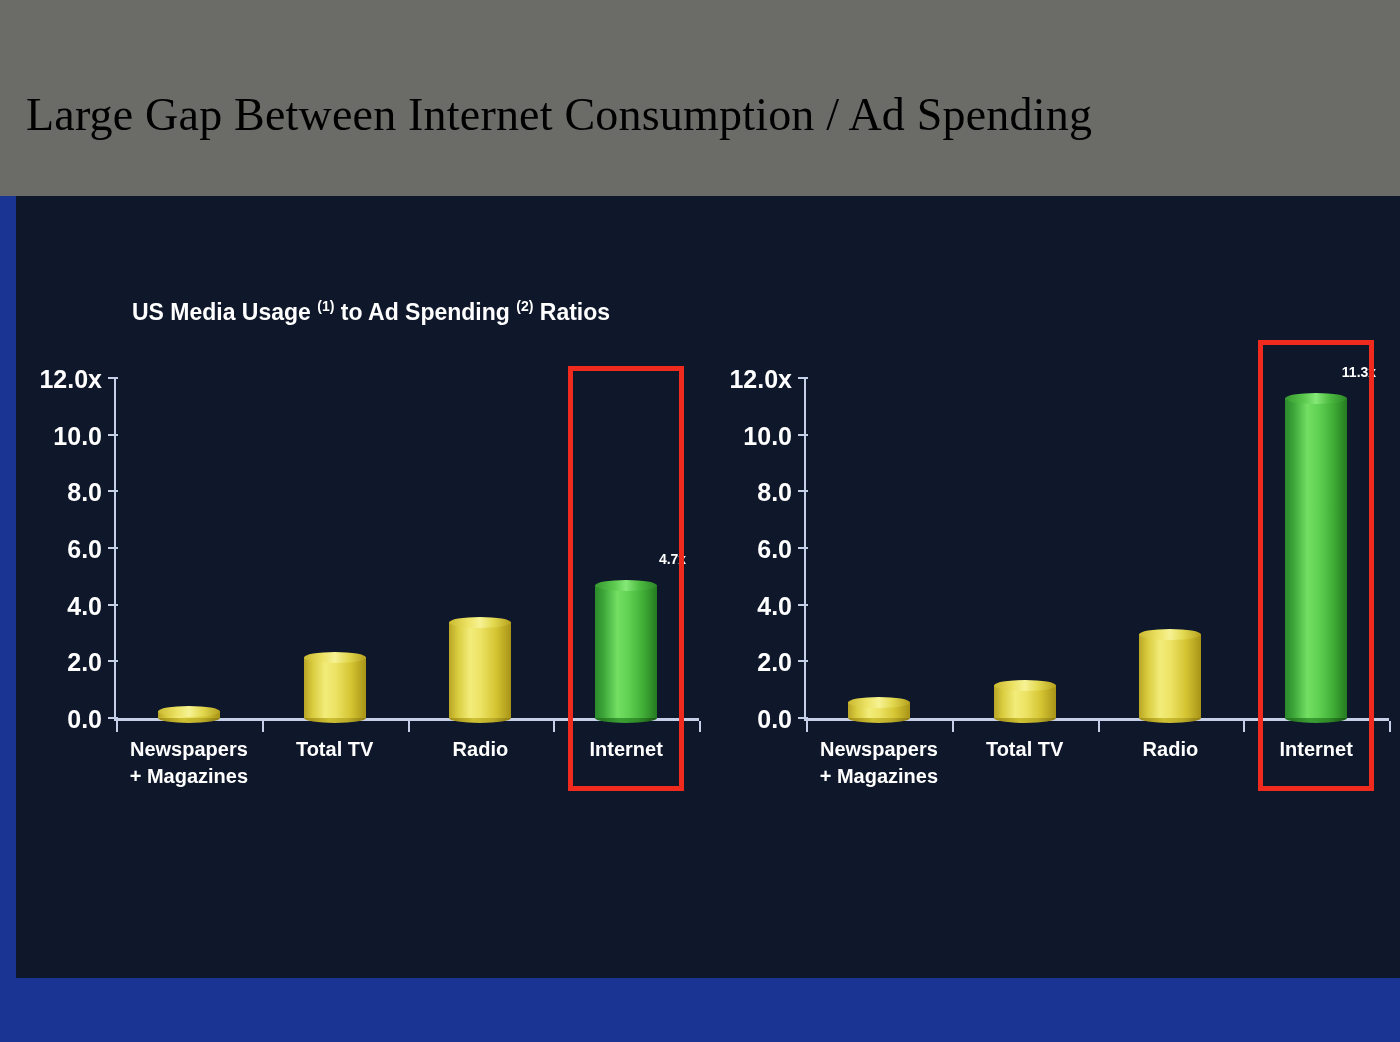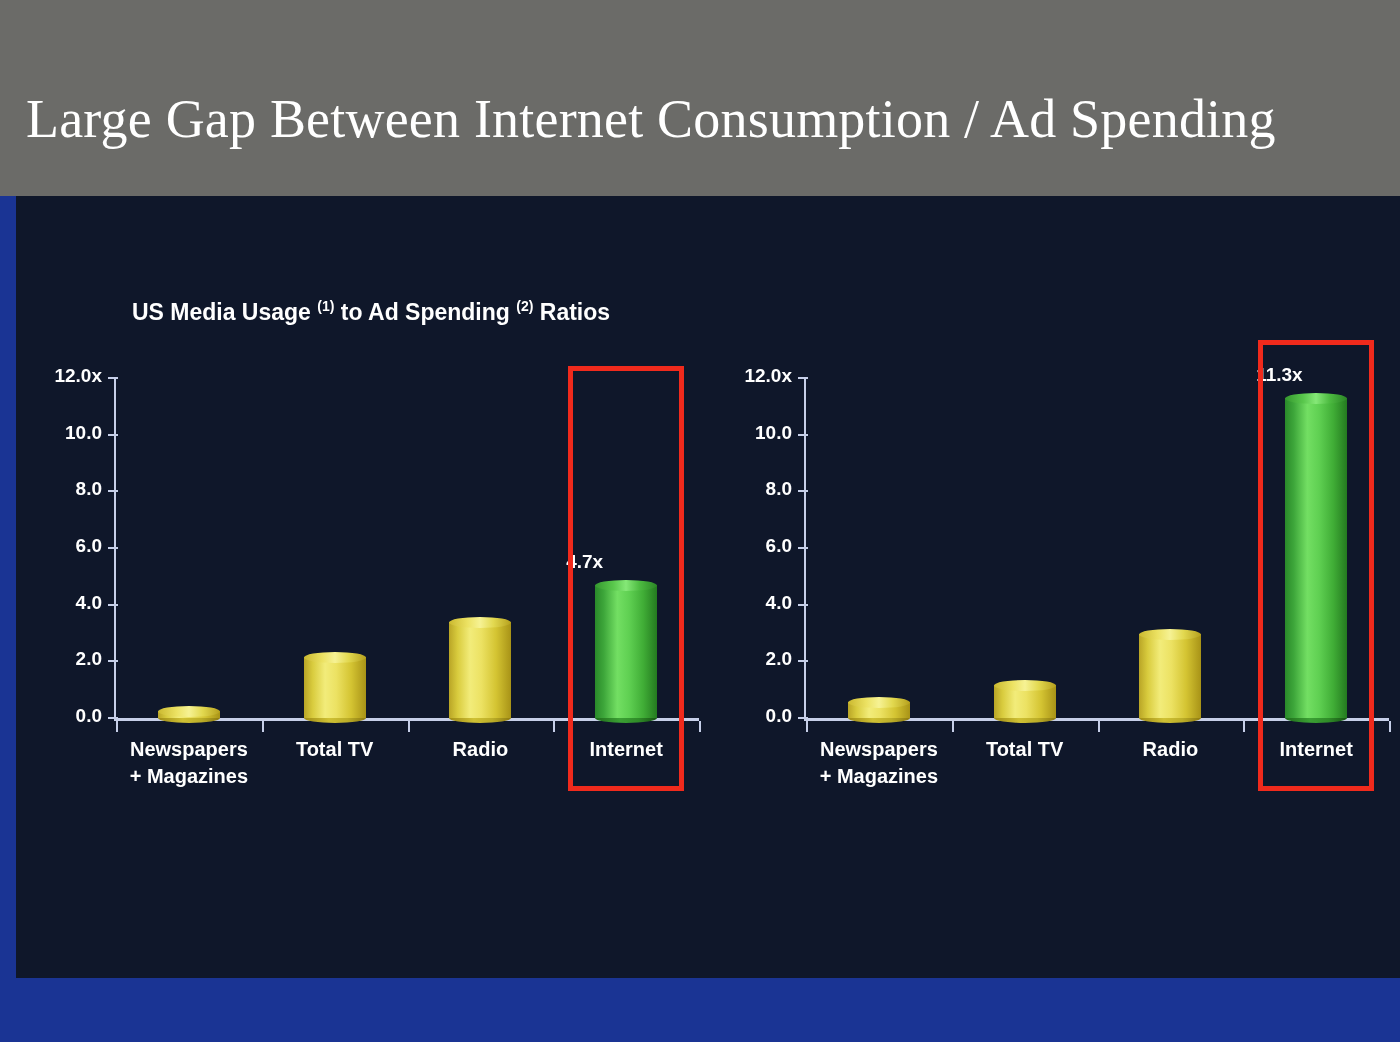--- a/index.html
+++ b/index.html
@@ -13,22 +13,22 @@
   .slide{position:relative;width:1400px;height:1042px;overflow:hidden;}
 
   
   .header{
     position:absolute;left:0;top:0;width:1400px;height:196px;
     background:#6b6b68;
   }
   .header-title{
     position:absolute;left:26px;top:92px;
     font-family:"Liberation Serif", serif;
-    font-size:54px;
-    color:#ffffff;
+    font-size:46px;
+    color:#000000;
     letter-spacing:0.2px;
     white-space:nowrap;
     line-height:1;
   }
 
   
   .body-area{
     position:absolute;left:16px;top:196px;width:1400px;height:782px;
     background:#0f172a;
   }
@@ -63,21 +63,21 @@
     width:585px;height:3px;
     background:#c6cfe8;
   }
   .ytick{
     position:absolute;left:82px;width:10px;height:2px;background:#c6cfe8;
   }
   .ylabel{
     position:absolute;
     right:auto;
     width:76px;text-align:right;
-    color:#ffffff;font-size:19px;font-weight:bold;
+    color:#ffffff;font-size:25px;font-weight:bold;
     left:0px;
   }
   .xtick{
     position:absolute;top:525px;width:2px;height:11px;background:#c6cfe8;
   }
   .cyl{
     position:absolute;left:0;bottom:0;width:62px;
     border-radius:0;
   }
   .cyl-body{
@@ -105,22 +105,22 @@
   }
   .cyl-yellow .cyl-bottom{
     background:linear-gradient(to right,#a08c16 0%,#cfc134 40%,#bcae28 70%,#8d7a10 100%);
   }
   .cyl-green .cyl-bottom{
     background:linear-gradient(to right,#1f6d1b 0%,#3ba034 40%,#2f8c28 70%,#175413 100%);
   }
 
   .bar-value{
     position:absolute;
-    width:120px;text-align:left;
-    color:#ffffff;font-size:19px;font-weight:bold;
+    width:120px;text-align:right;
+    color:#ffffff;font-size:14px;font-weight:bold;
   }
 
   .xcat{
     position:absolute;
     top:540px;
     width:160px;text-align:center;
     color:#ffffff;font-size:20px;font-weight:bold;
     line-height:27px;
   }
 

